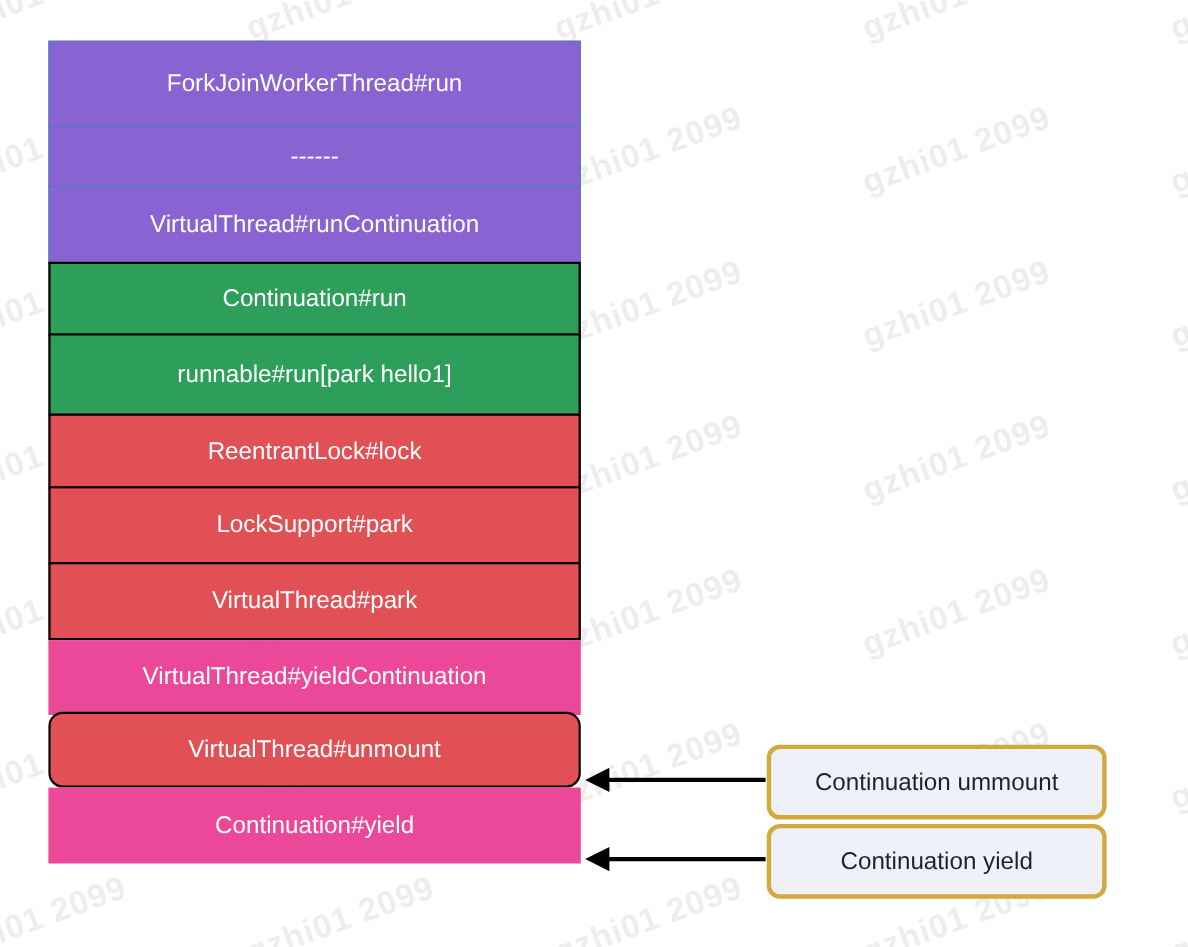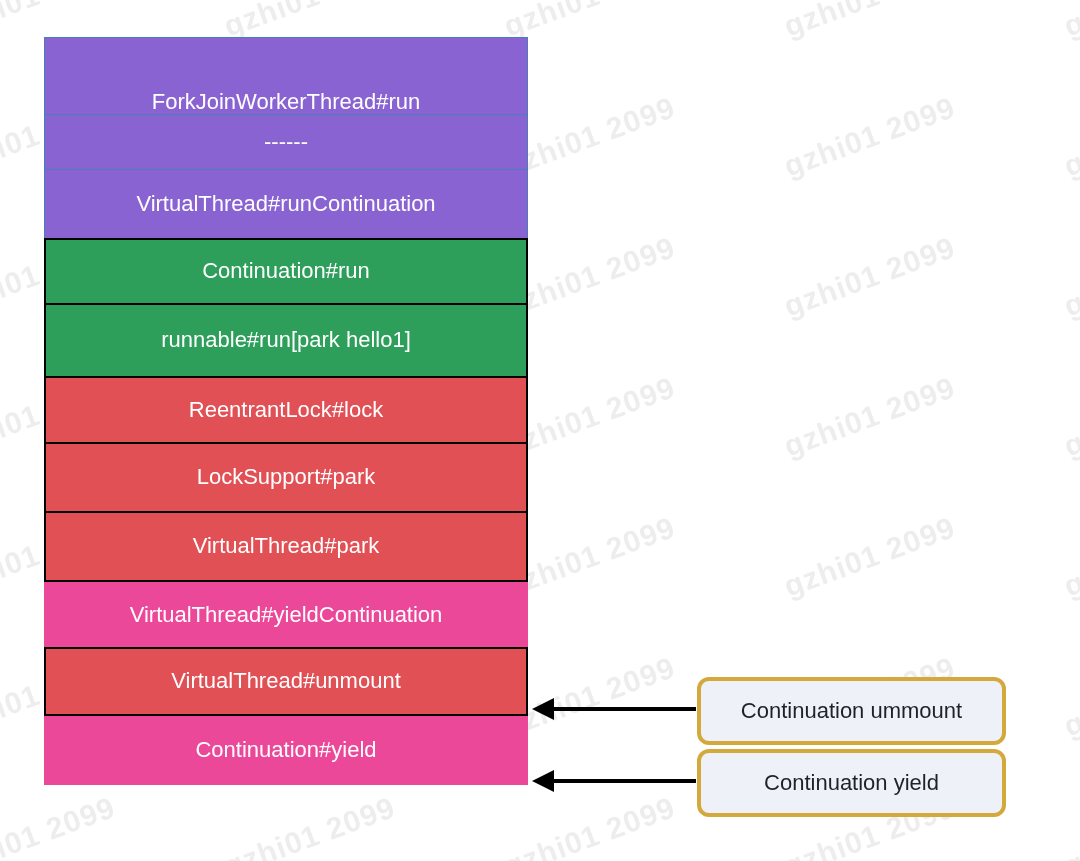--- a/index.html
+++ b/index.html
@@ -146,21 +146,21 @@
     <div class="wm" style="left: 780px; top: 680px;">gzhi01 2099</div>
     <div class="wm" style="left: 1060px; top: 680px;">gzhi01 2099</div>
     <div class="wm" style="left: -60px; top: 820px;">gzhi01 2099</div>
     <div class="wm" style="left: 220px; top: 820px;">gzhi01 2099</div>
     <div class="wm" style="left: 500px; top: 820px;">gzhi01 2099</div>
     <div class="wm" style="left: 780px; top: 820px;">gzhi01 2099</div>
     <div class="wm" style="left: 1060px; top: 820px;">gzhi01 2099</div>
   </div>
 
 <div id="stack">
-    <div class="frame frame-purple" style="height: 78px; align-items: flex-end;">
+    <div class="frame frame-purple" style="height: 78px;">
       <span class="frame-label">ForkJoinWorkerThread#run</span>
     </div>
     <div class="frame frame-purple" style="height: 57px;">
       <span class="frame-label dash-label">------</span>
     </div>
     <div class="frame frame-purple" style="height: 71px;">
       <span class="frame-label">VirtualThread#runContinuation</span>
     </div>
     <div class="frame frame-green" style="height: 68px;">
       <span class="frame-label">Continuation#run</span>
@@ -173,21 +173,21 @@
     </div>
     <div class="frame frame-red-bordered" style="height: 71px;">
       <span class="frame-label">LockSupport#park</span>
     </div>
     <div class="frame frame-red-bordered" style="height: 71px;">
       <span class="frame-label">VirtualThread#park</span>
     </div>
     <div class="frame frame-red-plain" style="height: 68px;">
       <span class="frame-label">VirtualThread#yieldContinuation</span>
     </div>
-    <div class="frame frame-red-bordered" style="height: 69px;">
+    <div class="frame frame-red-bordered" style="height: 69px; border-radius: 13px;">
       <span class="frame-label">VirtualThread#unmount</span>
     </div>
     <div class="frame frame-red-plain" style="height: 69px;">
       <span class="frame-label">Continuation#yield</span>
     </div>
   </div>
 
 <div id="callouts">
     <div class="callout">
       <span>Continuation ummount</span>

